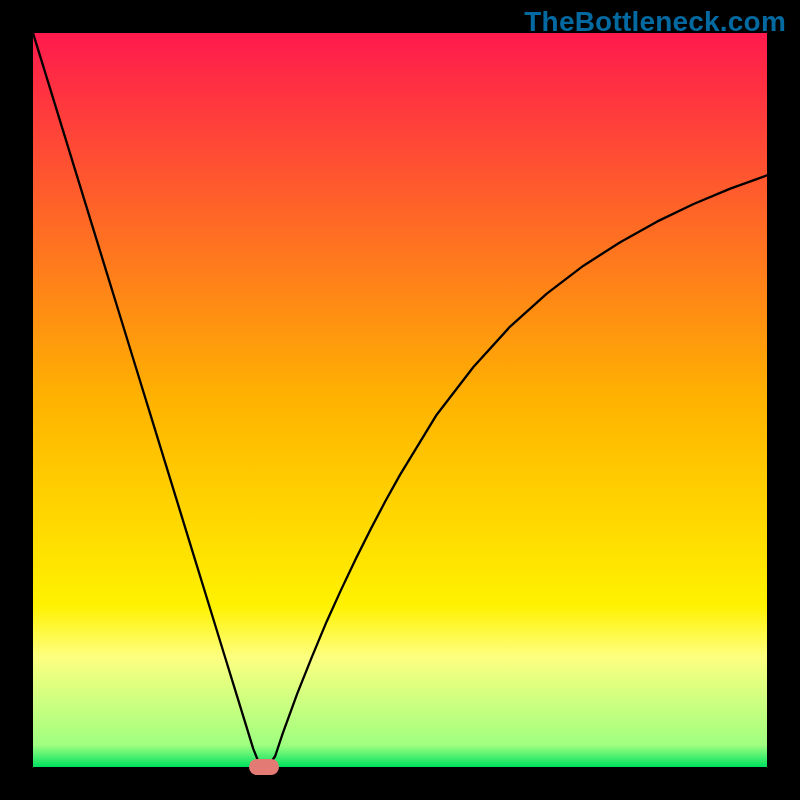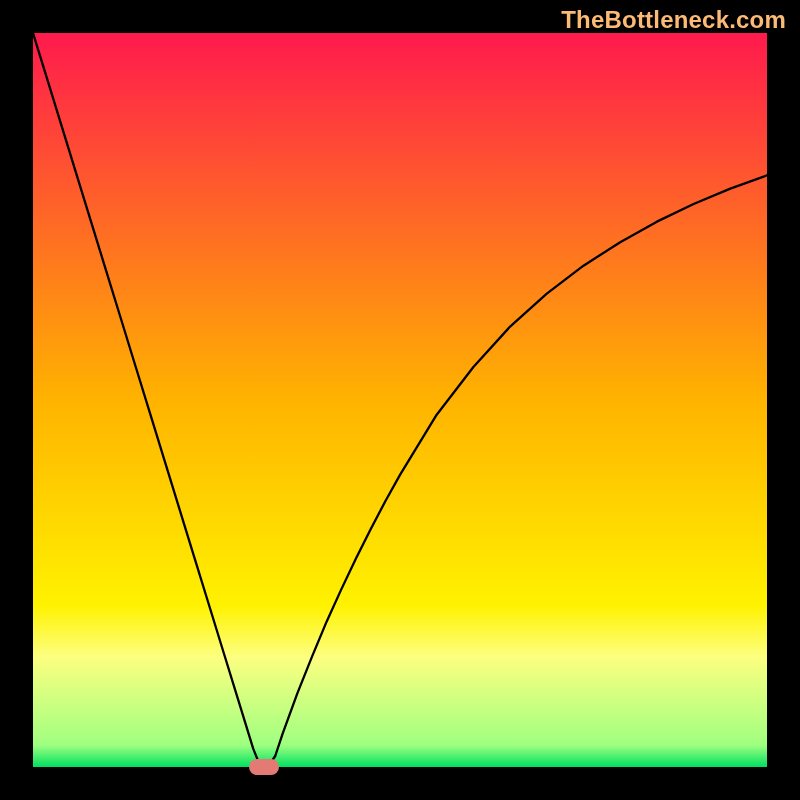--- a/index.html
+++ b/index.html
@@ -16,22 +16,22 @@
     left: 0;
     top: 0;
     width: 800px;
     height: 800px;
     background: #000;
   }
   .watermark {
     position: absolute;
     top: 6px;
     right: 14px;
-    color: #fdba74;
-    font-size: 24px;
+    color: #0369a1;
+    font-size: 28px;
     font-weight: 600;
     letter-spacing: 0.2px;
   }
   .plot {
     position: absolute;
     left: 33px;
     top: 33px;
     width: 734px;
     height: 734px;
     display: block;

